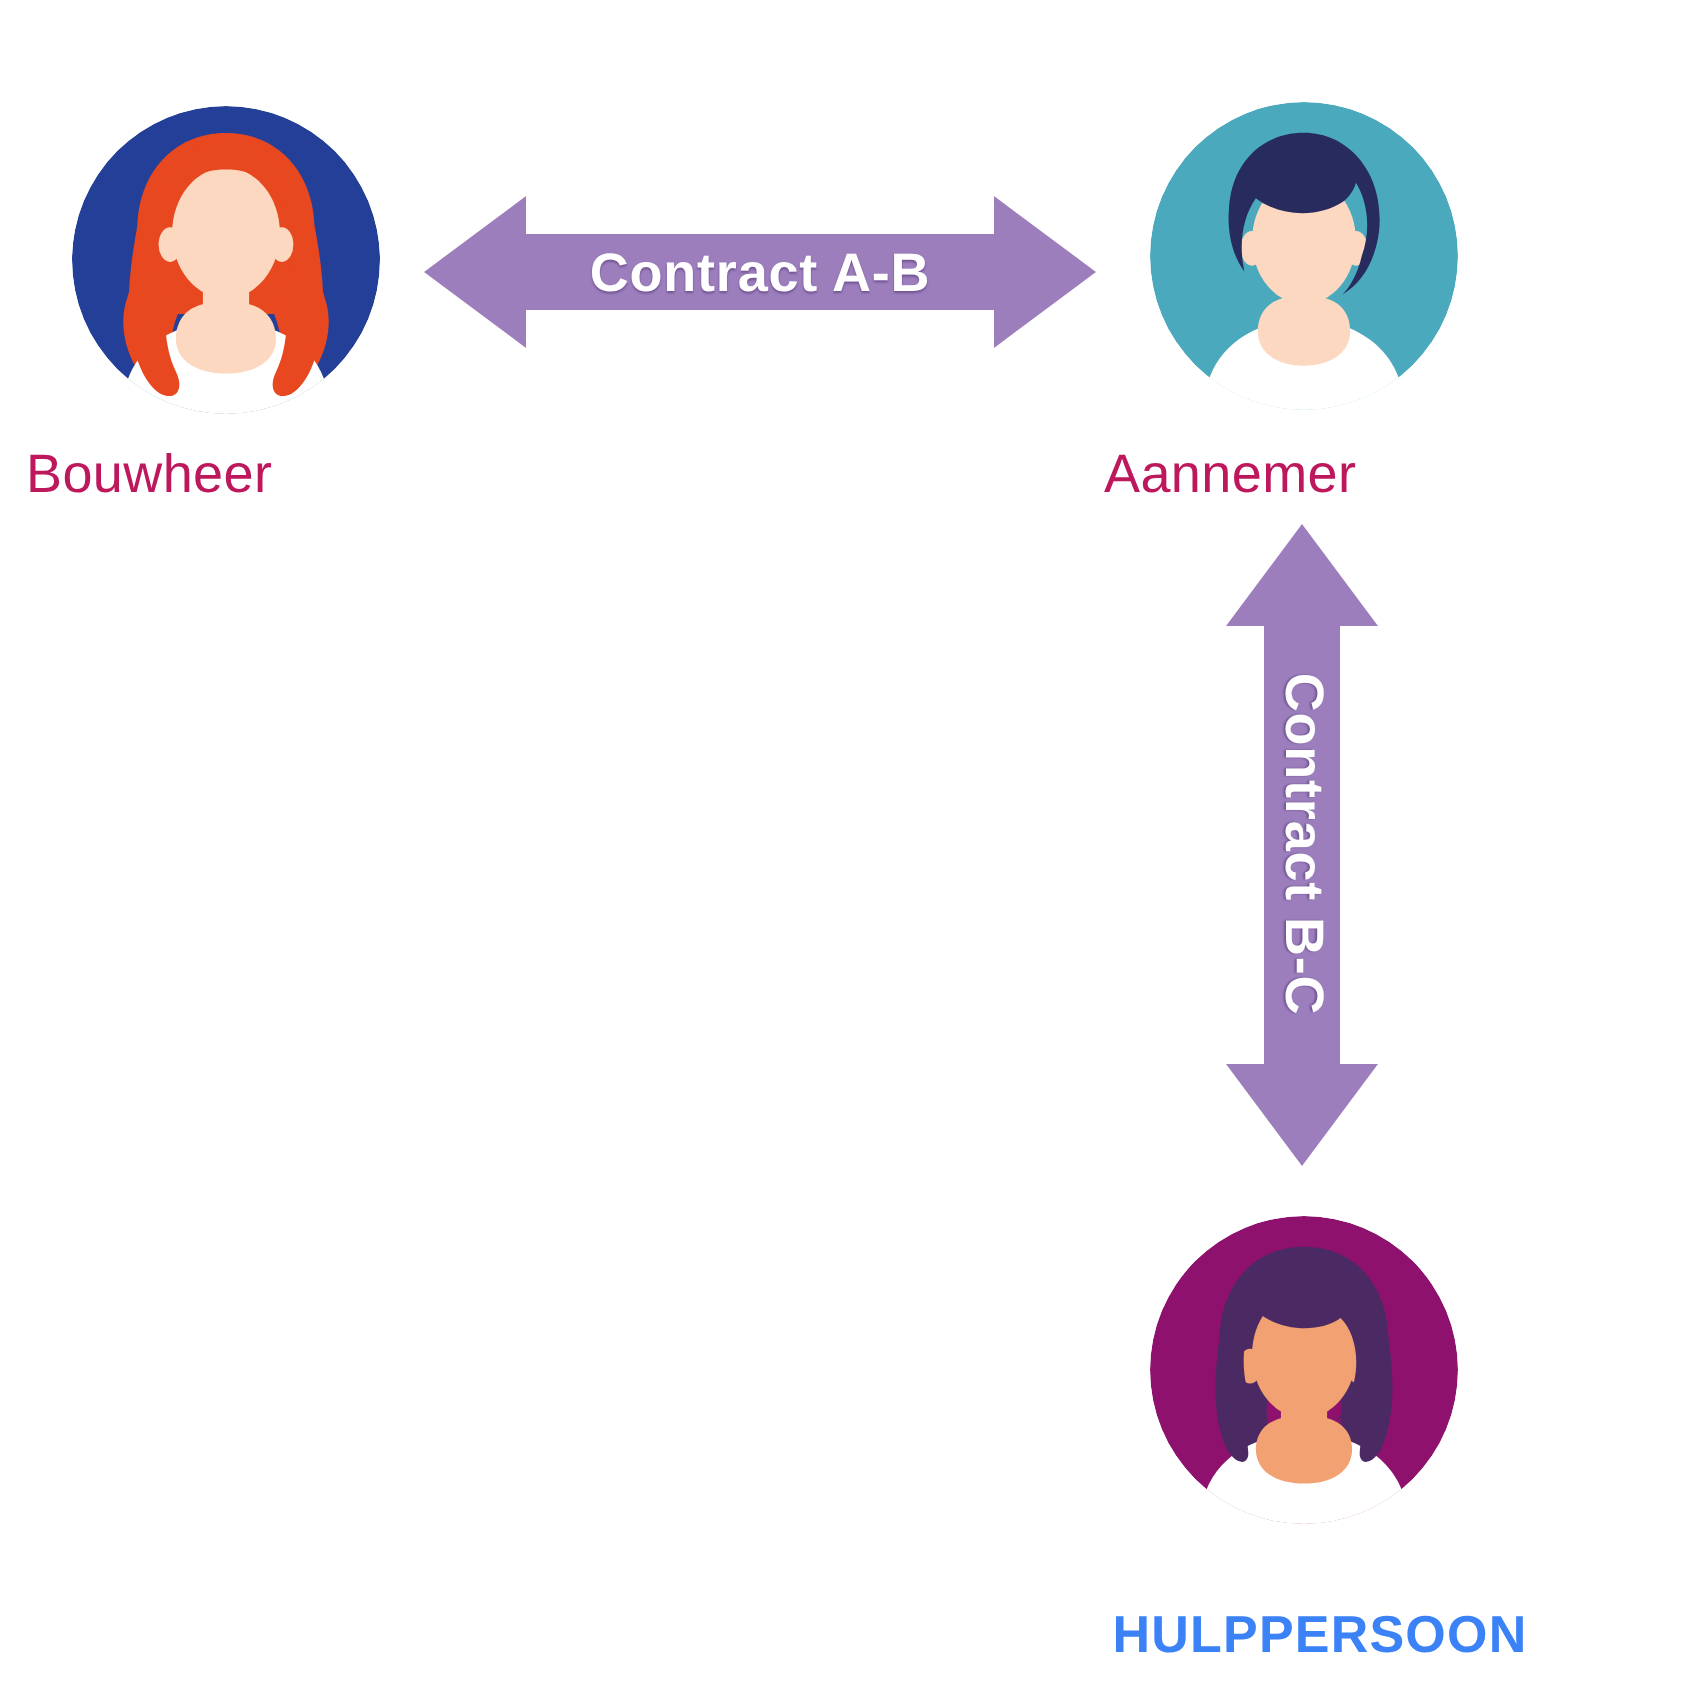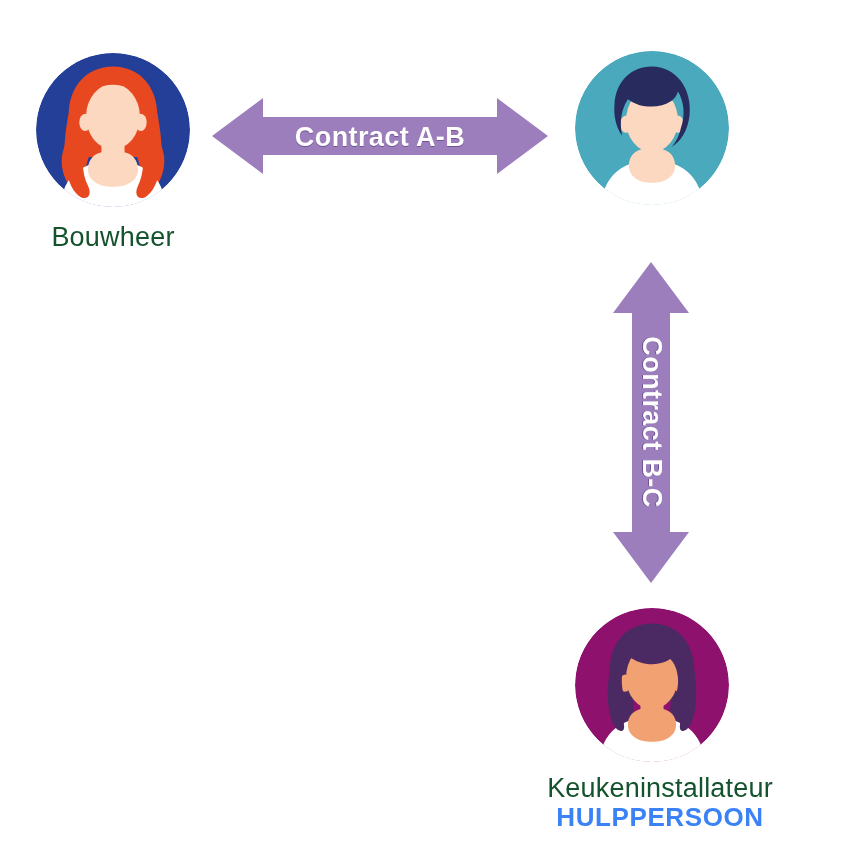--- a/index.html
+++ b/index.html
@@ -12,24 +12,24 @@
     overflow: hidden;
   }
   .avatar { position: absolute; width: 154px; height: 154px; }
   .avatar svg { display: block; width: 100%; height: 100%; }
   #avatar-a { left: 36px;  top: 53px; }
   #avatar-b { left: 575px; top: 51px; }
   #avatar-c { left: 575px; top: 608px; }
 
   .actor-label {
     position: absolute;
-    text-align: center;
+    text-align: left;
     font-size: 27px;
     line-height: 32px;
-    color: #14532d;
+    color: #be185d;
     letter-spacing: 0.2px;
   }
   #label-a { left: 13px;  top: 221px; width: 200px; }
   #label-b { left: 552px; top: 221px; width: 200px; }
   #label-c { left: 520px; top: 772px; width: 280px; }
   #sublabel-c {
     position: absolute;
     left: 520px; top: 802px; width: 280px;
     text-align: center;
     font-size: 26px;
@@ -116,21 +116,21 @@
         <path d="M 68,92 L 92,92 L 92,98 C 84,103 76,103 68,98 Z" fill="#E28B55"></path>
         <ellipse cx="52" cy="78" rx="6" ry="9" fill="#F1A172"></ellipse>
         <ellipse cx="108" cy="78" rx="6" ry="9" fill="#F1A172"></ellipse>
         <ellipse cx="80" cy="72" rx="27" ry="33" fill="#F1A172"></ellipse>
         <path d="M 80,20 C 57,20 42,35 41,58 C 40,70 44,82 50,88 C 47,74 49,60 56,50 C 68,60 88,61 99,53 C 106,60 109,73 106,86 C 104,96 100,103 96,107 C 107,101 115,90 117,72 C 119,42 103,20 80,20 Z" fill="#4B2A63"></path>
       </g>
     </svg>
   </div>
 
   <div class="actor-label" id="label-a">Bouwheer</div>
-  <div class="actor-label" id="label-c">Keukeninstallateur</div>
+  <div class="actor-label" id="label-b">Aannemer</div>
   <div id="sublabel-c">HULPPERSOON</div>
 
   <svg class="arrow" id="arrow-ab" viewBox="0 0 336 80">
     <polygon points="0,39 51,1 51,20 285,20 285,1 336,39 285,77 285,58 51,58 51,77" fill="#9C7EBD"></polygon>
     <text class="arrow-text" x="168" y="48.5" text-anchor="middle" fill="#FFFFFF">Contract A-B</text>
   </svg>
 
   <svg class="arrow" id="arrow-bc" viewBox="0 0 80 321">
     <polygon points="39,0 77,51 58,51 58,270 77,270 39,321 1,270 20,270 20,51 1,51" fill="#9C7EBD"></polygon>
     <text class="arrow-text" x="0" y="0" text-anchor="middle" transform="translate(31,160) rotate(90)" fill="#FFFFFF">Contract B-C</text>

